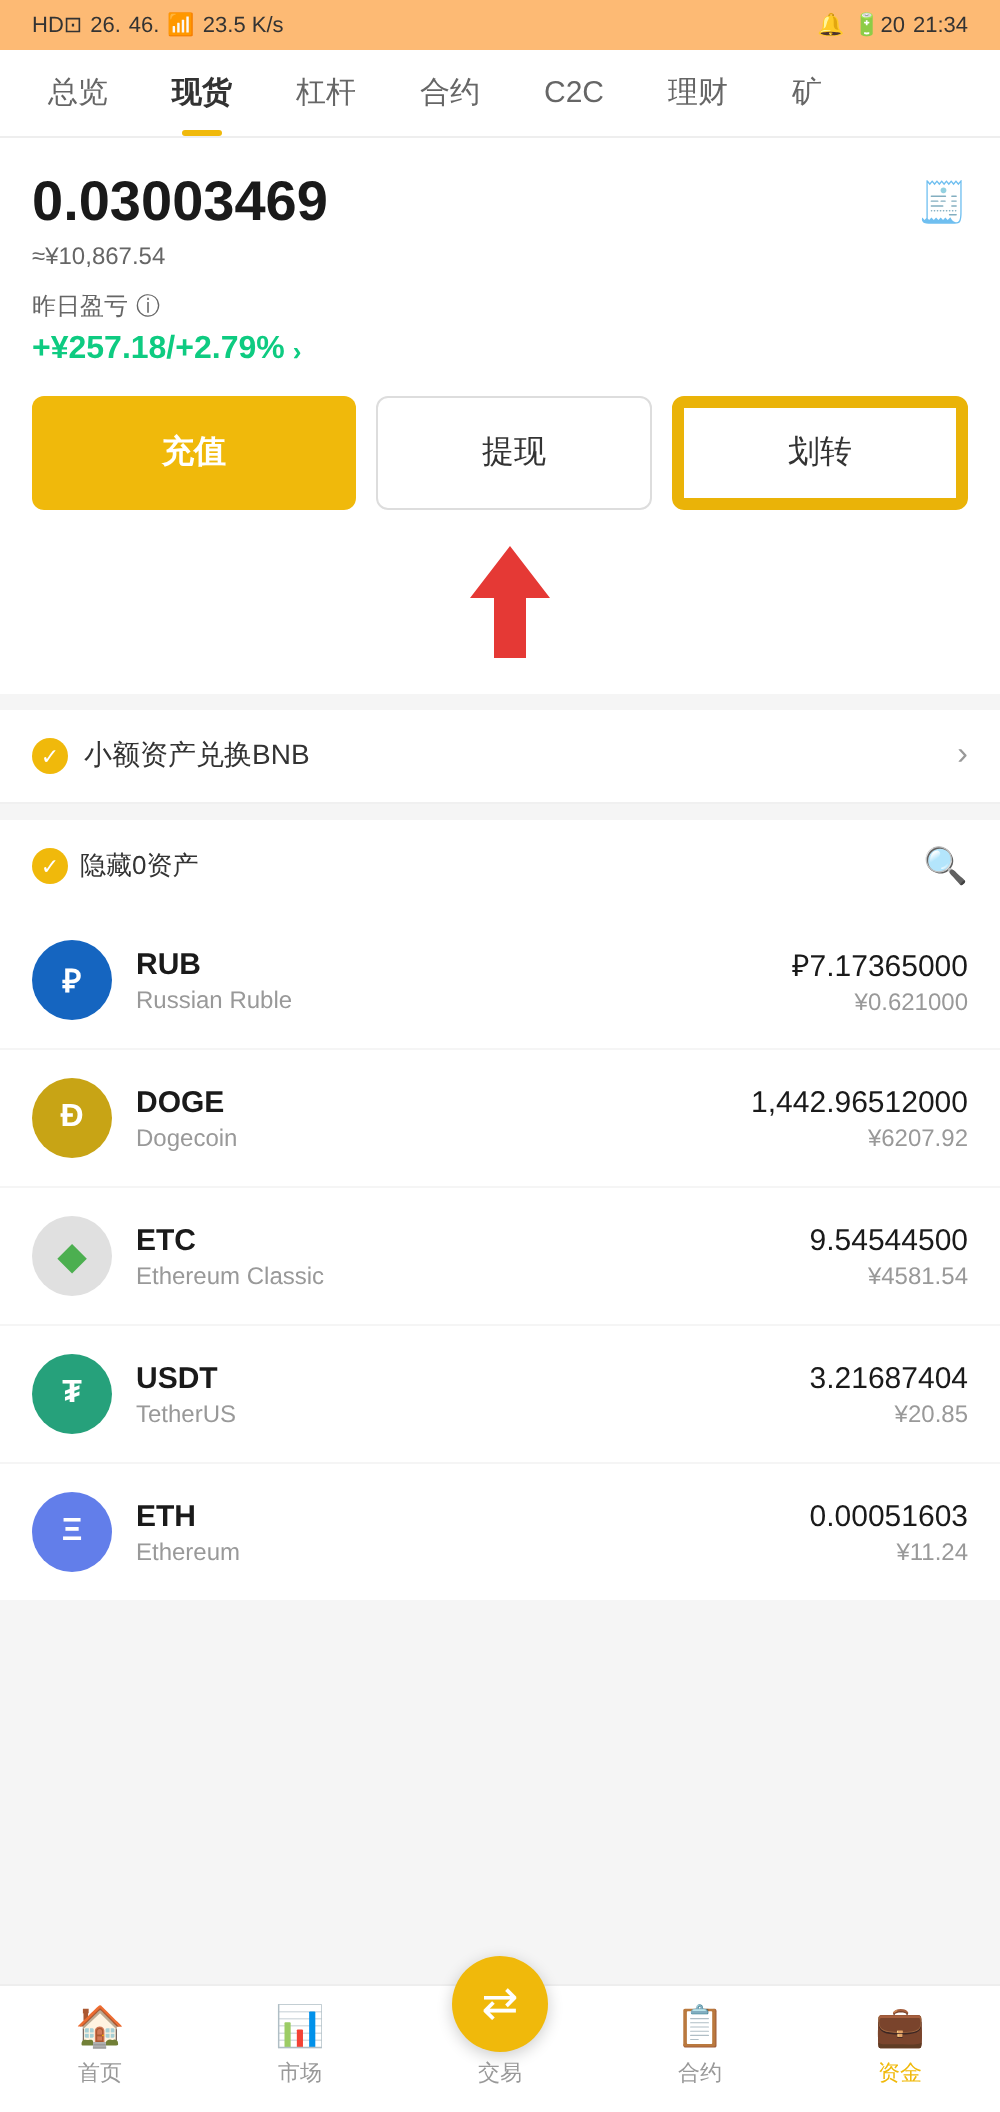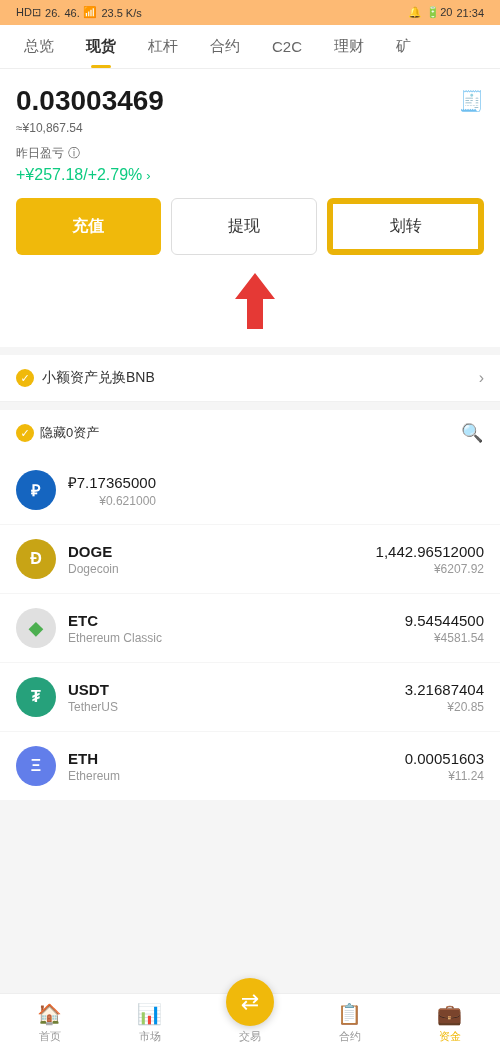--- a/index.html
+++ b/index.html
@@ -98,41 +98,41 @@
       font-size: 12px;
       color: #666;
       display: flex;
       align-items: center;
       gap: 4px;
       margin-bottom: 4px;
     }
     .profit-value {
       font-size: 16px;
       color: #0ecb81;
-      font-weight: 400;
+      font-weight: 700;
       margin-bottom: 14px;
       display: flex;
       align-items: center;
       gap: 4px;
     }
     .chevron-right { font-size: 13px; color: #0ecb81; }
 
     
     .action-buttons {
       display: flex;
       gap: 10px;
       margin-bottom: 16px;
     }
     .btn-recharge {
       flex: 1;
       background: #f0b90b;
       color: #fff;
       border: none;
       border-radius: 6px;
-      padding: 12px 0;
+      padding: 12px 13px;
       font-size: 16px;
       font-weight: bold;
       cursor: pointer;
     }
     .btn-withdraw {
       flex: 1;
       background: #fff;
       color: #333;
       border: 1px solid #ddd;
       border-radius: 6px;
@@ -370,20 +370,24 @@
   </div>
   <button class="search-icon-btn">
     <span>🔍</span>
   </button>
 </div>
 
 <div class="coin-list">
 
   <div class="coin-item">
     <div class="coin-icon" style="background:#1565c0; color:#fff;">₽</div>
+    <div class="coin-info">
+      <div class="coin-symbol">RUB</div>
+      <div class="coin-name">Russian Ruble</div>
+    </div>
     <div class="coin-balance">
       <div class="coin-amount">₽7.17365000</div>
       <div class="coin-cny">¥0.621000</div>
     </div>
   </div>
 
   <div class="coin-item">
     <div class="coin-icon" style="background:#c8a415; color:#fff;">Ð</div>
     <div class="coin-info">
       <div class="coin-symbol">DOGE</div>

